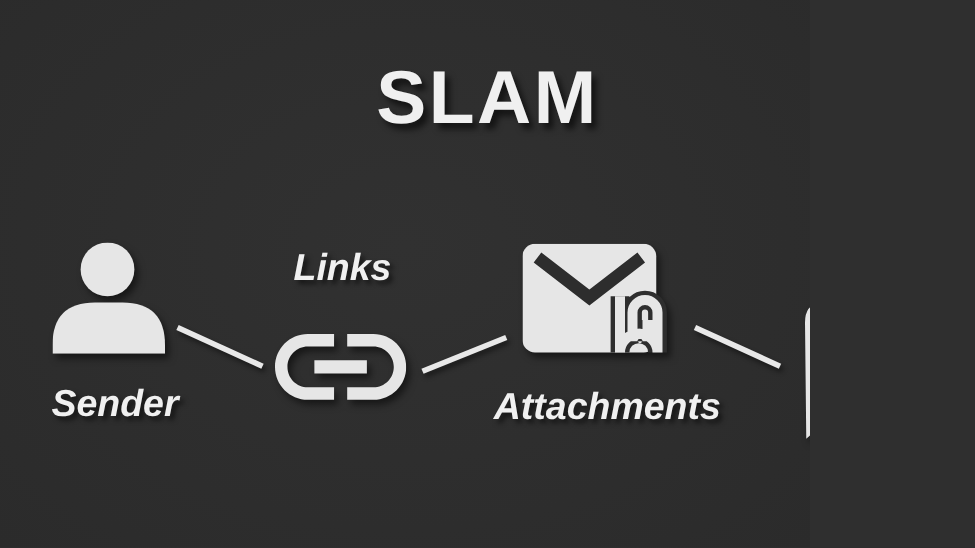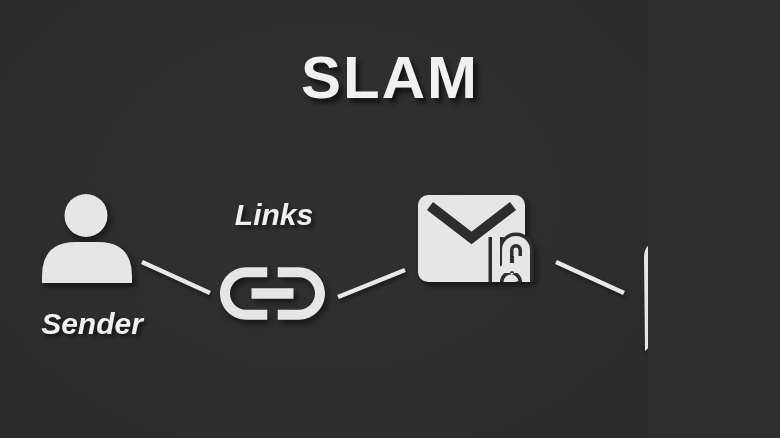--- a/index.html
+++ b/index.html
@@ -59,20 +59,21 @@
   <svg class="icon icon-mail" width="130" height="112" viewBox="0 0 130 112">
     <g>
       <rect x="0" y="0" width="107" height="87" rx="10" fill="var(--icon-fill,#e6e6e6)"></rect>
       <path d="M12,11 L53.5,43 L95,11" fill="none" stroke="var(--dark-detail,#2d2d2d)" stroke-width="10"></path>
     </g>
     <g transform="translate(70,38)">
       <path d="M8,4 L8,49 A15,15 0 0 1 38,49 L38,17 A10,10 0 0 0 18,17 L18,40 A6,6 0 0 1 30,40 L30,23" fill="none" stroke="#2e2e2e" stroke-width="15"></path>
       <path d="M8,4 L8,49 A15,15 0 0 1 38,49 L38,17 A10,10 0 0 0 18,17 L18,40 A6,6 0 0 1 30,40 L30,23" fill="none" stroke="var(--icon-fill,#e6e6e6)" stroke-width="8"></path>
     </g>
   </svg>
+  <div class="label label-attachments">Attachments</div>
 
   <svg class="icon icon-bubble" width="110" height="112" viewBox="0 0 110 112">
     <path d="M16,0 L91,0 Q107,0 107,16 L107,72 Q107,88 91,88 L26,88 L2,109 L1,16 Q1,0 16,0 Z" fill="var(--icon-fill,#e6e6e6)"></path>
     <rect x="20" y="20" width="69" height="11" fill="var(--dark-detail,#2d2d2d)"></rect>
     <rect x="20" y="36" width="69" height="12" fill="var(--dark-detail,#2d2d2d)"></rect>
     <rect x="20" y="53" width="47" height="13" fill="var(--dark-detail,#2d2d2d)"></rect>
   </svg>
 
 </div>
 

